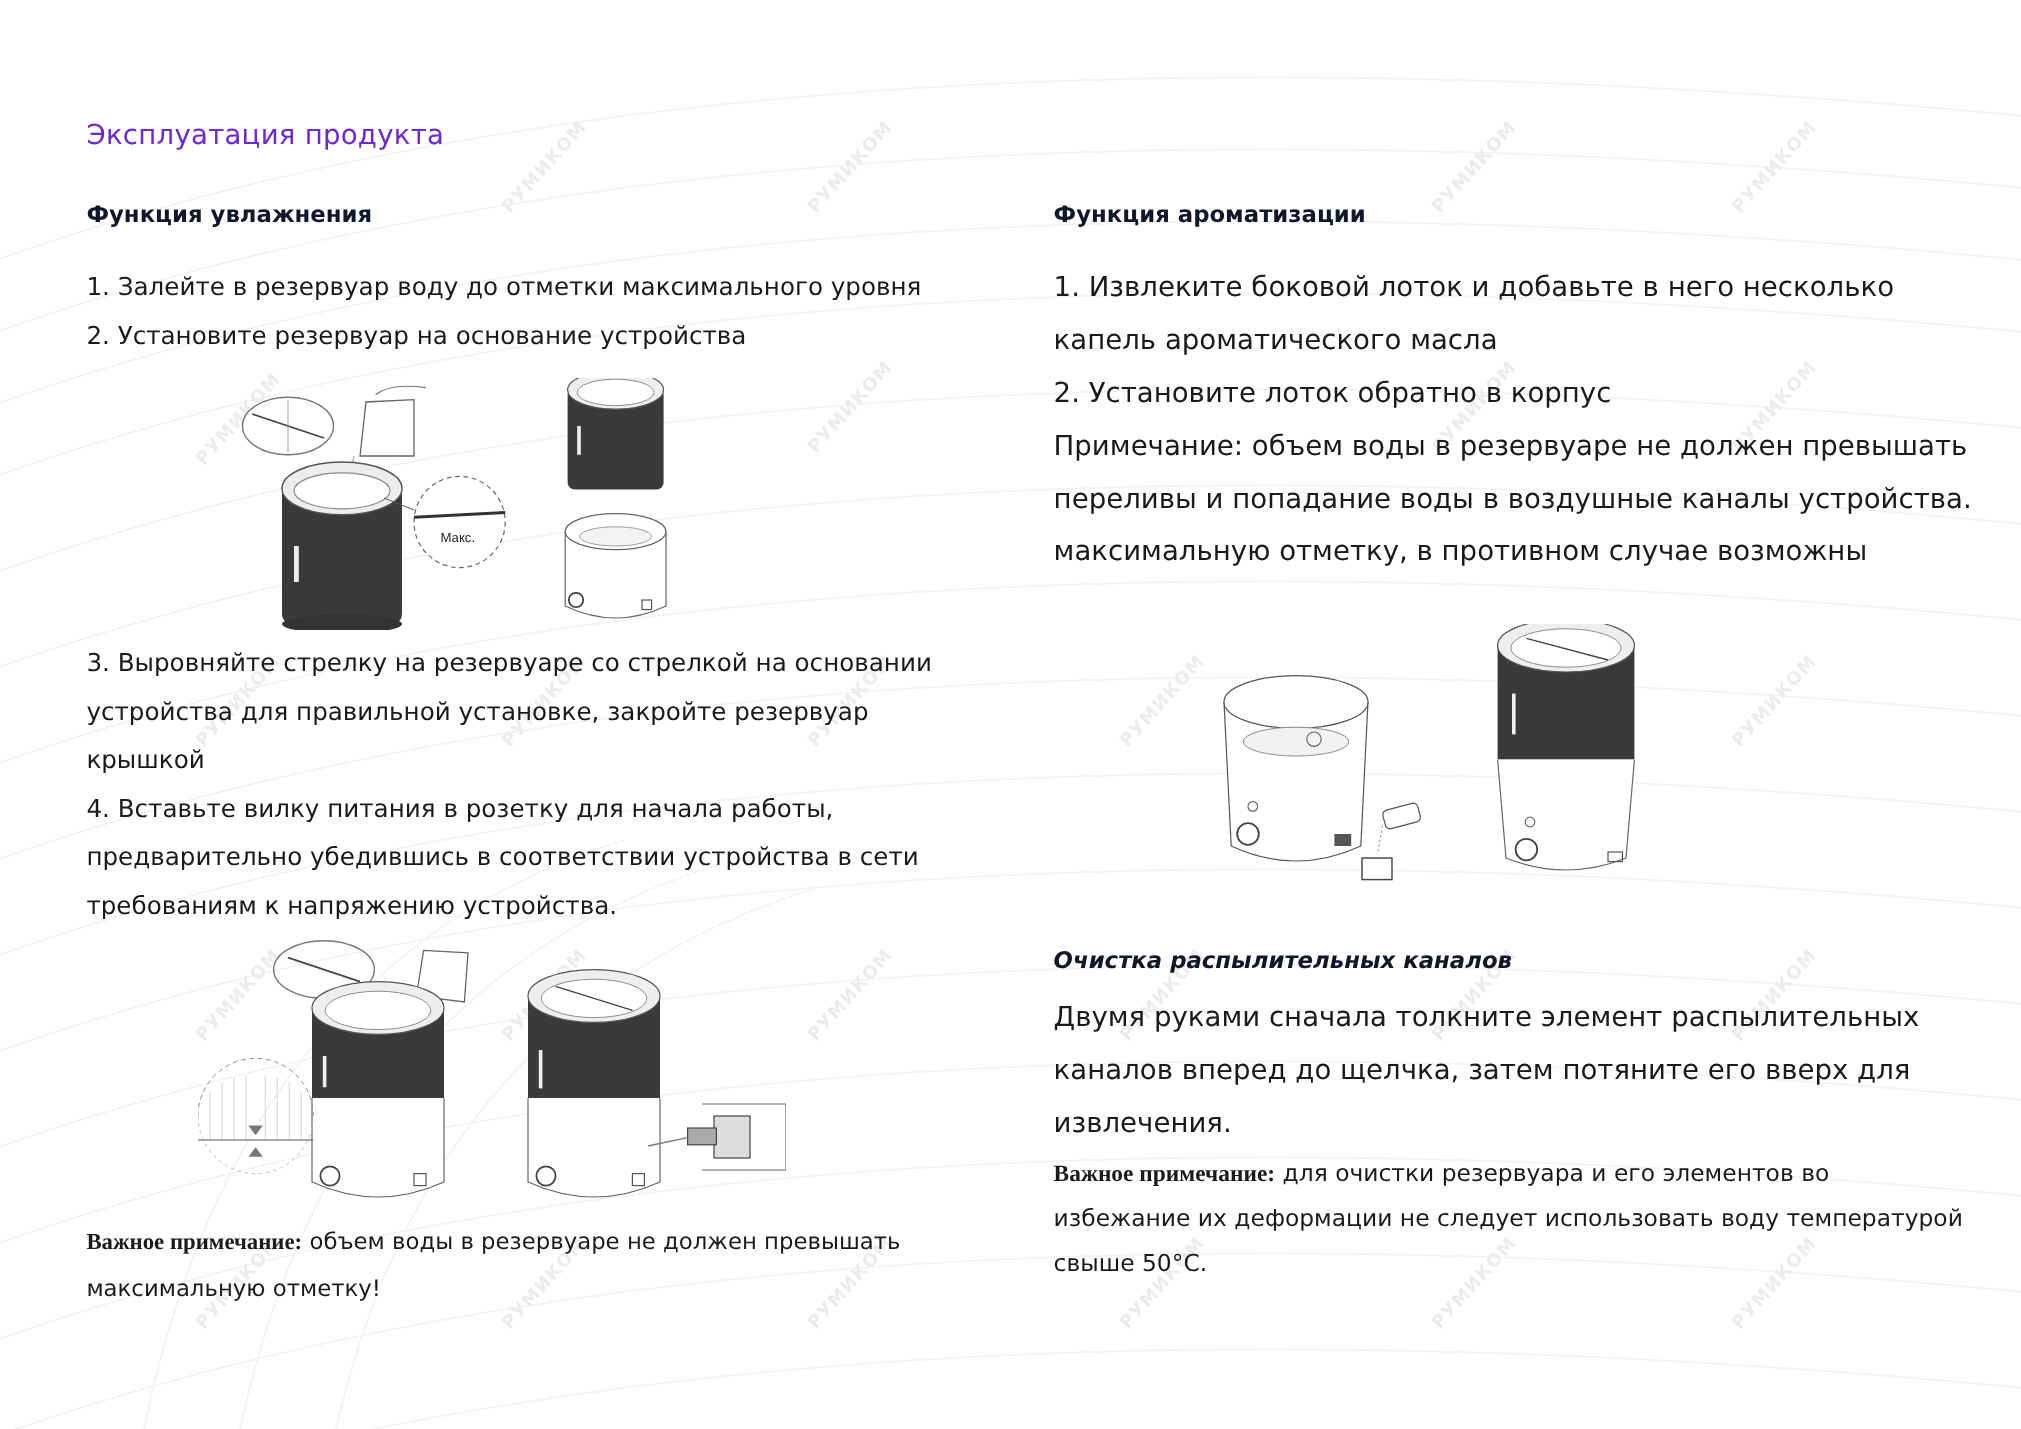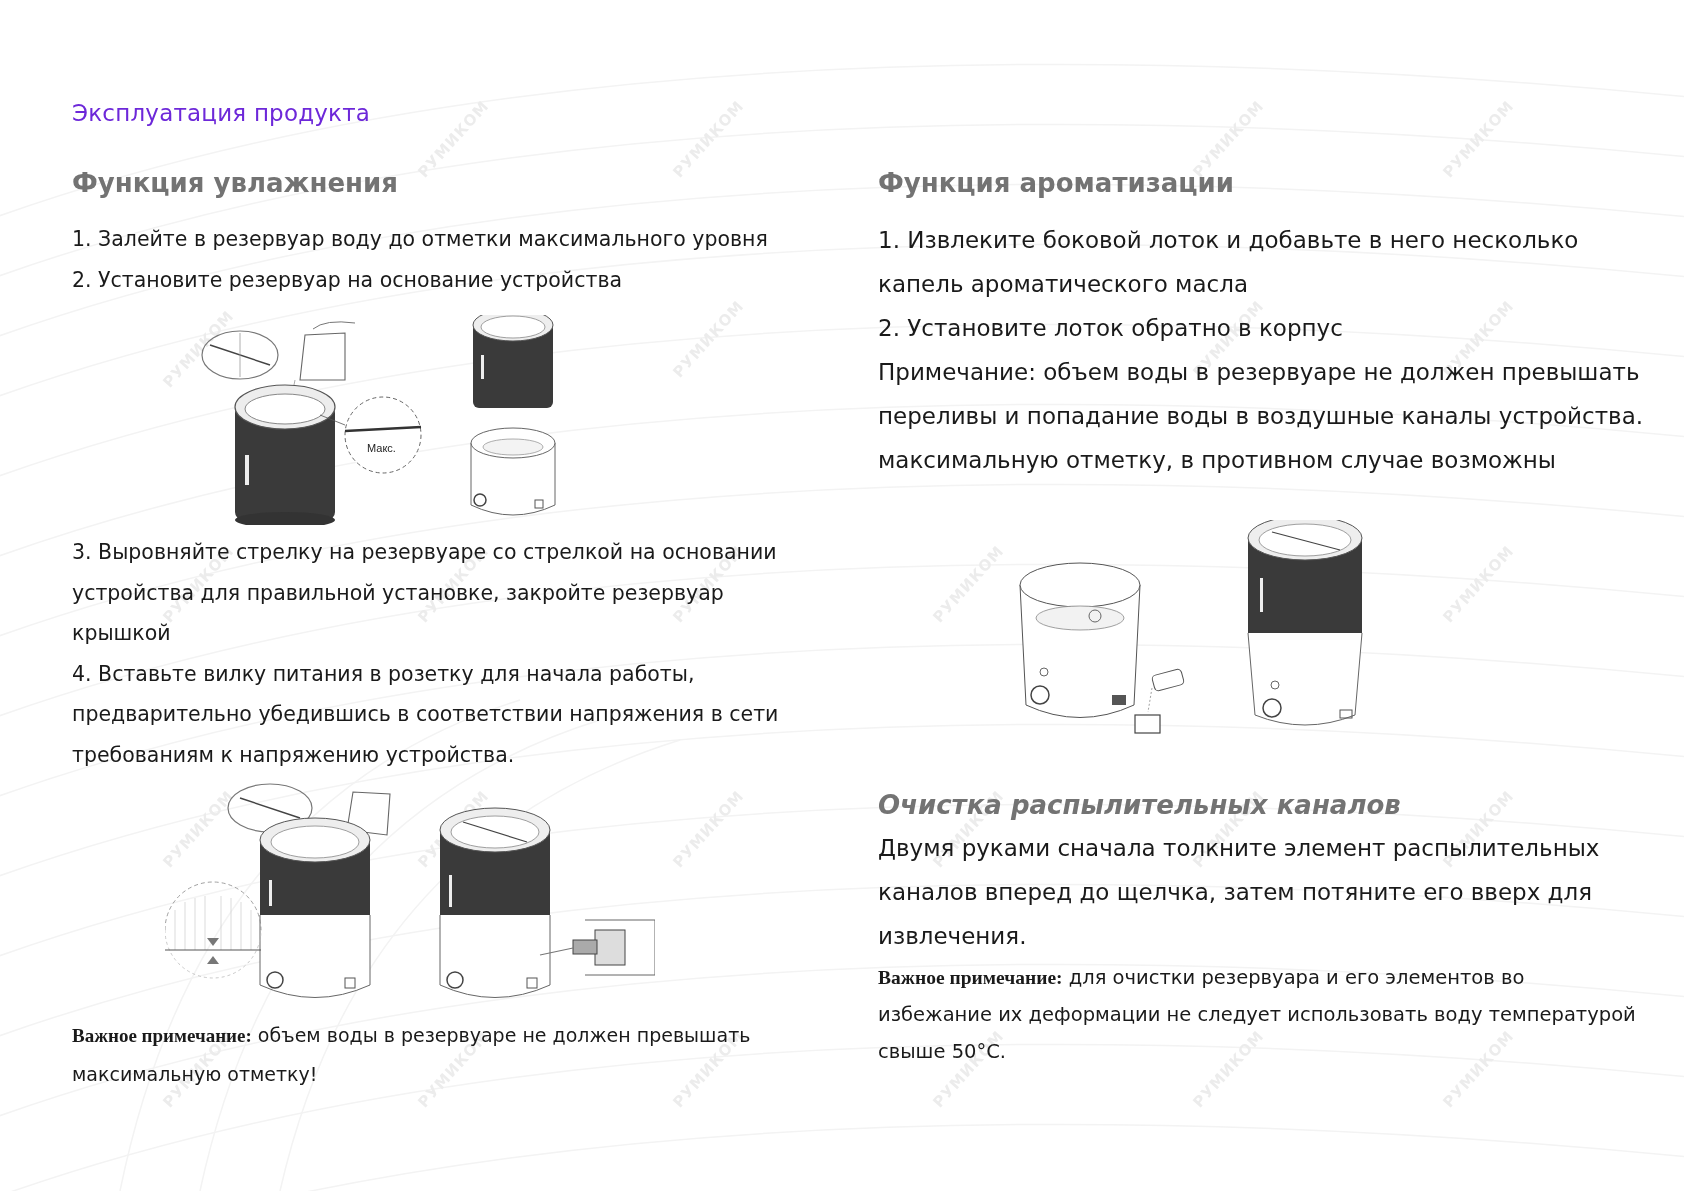--- a/index.html
+++ b/index.html
@@ -13,21 +13,21 @@
     .wm {
       position: absolute; z-index: 1; color: #ececec; font-weight: bold;
       font-size: 15px; letter-spacing: 1px; transform: rotate(-48deg);
       font-family: "DejaVu Sans", sans-serif; white-space: nowrap;
     }
     .abs { position: absolute; z-index: 2; }
     .page-title {
       left: 72px; top: 100px; font-size: 23px; color: #6d28d9; font-weight: normal;
       letter-spacing: 0.2px;
     }
-    .h2 { font-size: 26px; font-weight: bold; color: #737373; }
+    .h2 { font-size: 19px; font-weight: bold; color: #0f172a; }
     .txt-left { font-size: 20.5px; line-height: 40.5px; }
     .txt-right { font-size: 23px; line-height: 44px; }
     .note-small { font-size: 19px; line-height: 38px; }
     .note-right { font-size: 19.5px; line-height: 37px; }
     .bold { font-weight: bold; font-family: Liberation Serif, serif; }
     .illus { position: absolute; z-index: 2; }
   </style>
 </head>
 <body>
 
@@ -120,21 +120,21 @@
   <ellipse cx="318" cy="132" rx="30" ry="8" fill="#f3f3f3" stroke="#999" stroke-width="0.8"></ellipse>
   <circle cx="285" cy="185" r="6" fill="#fff" stroke="#444" stroke-width="1.5"></circle>
   <rect x="340" y="185" width="8" height="8" fill="none" stroke="#555" stroke-width="1"></rect>
 </svg>
 
 <div class="abs txt-left" style="left:72px;top:532px;">
   <div>3. Выровняйте стрелку на резервуаре со стрелкой на основании</div>
   <div>устройства для правильной установке, закройте резервуар</div>
   <div>крышкой</div>
   <div>4. Вставьте вилку питания в розетку для начала работы,</div>
-  <div>предварительно убедившись в соответствии напряжения в сети</div>
+  <div>предварительно убедившись в соответствии устройства в сети</div>
   <div>требованиям к напряжению устройства.</div>
 </div>
 
 <svg class="illus" style="left:165px;top:780px;" width="490" height="230" viewBox="0 0 490 230">
 
   <ellipse cx="105" cy="28" rx="42" ry="24" fill="none" stroke="#777" stroke-width="1.2"></ellipse>
   <line x1="75" y1="18" x2="135" y2="38" stroke="#444" stroke-width="1.4"></line>
 
   <path d="M182 50 L188 12 L225 14 L222 55 Z" fill="#fff" stroke="#666" stroke-width="1.1"></path>
 

